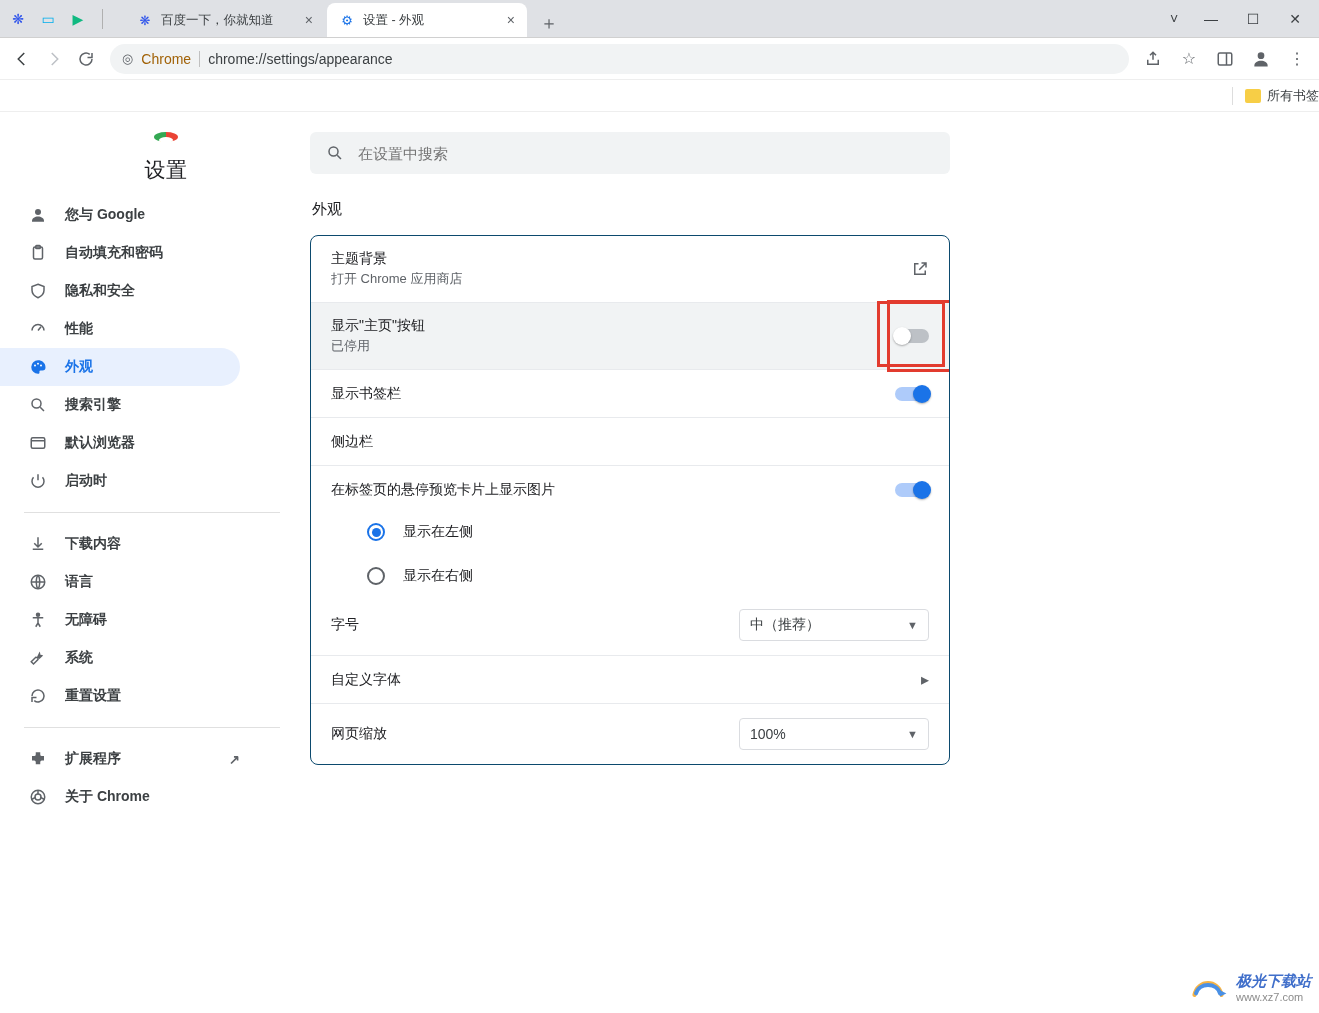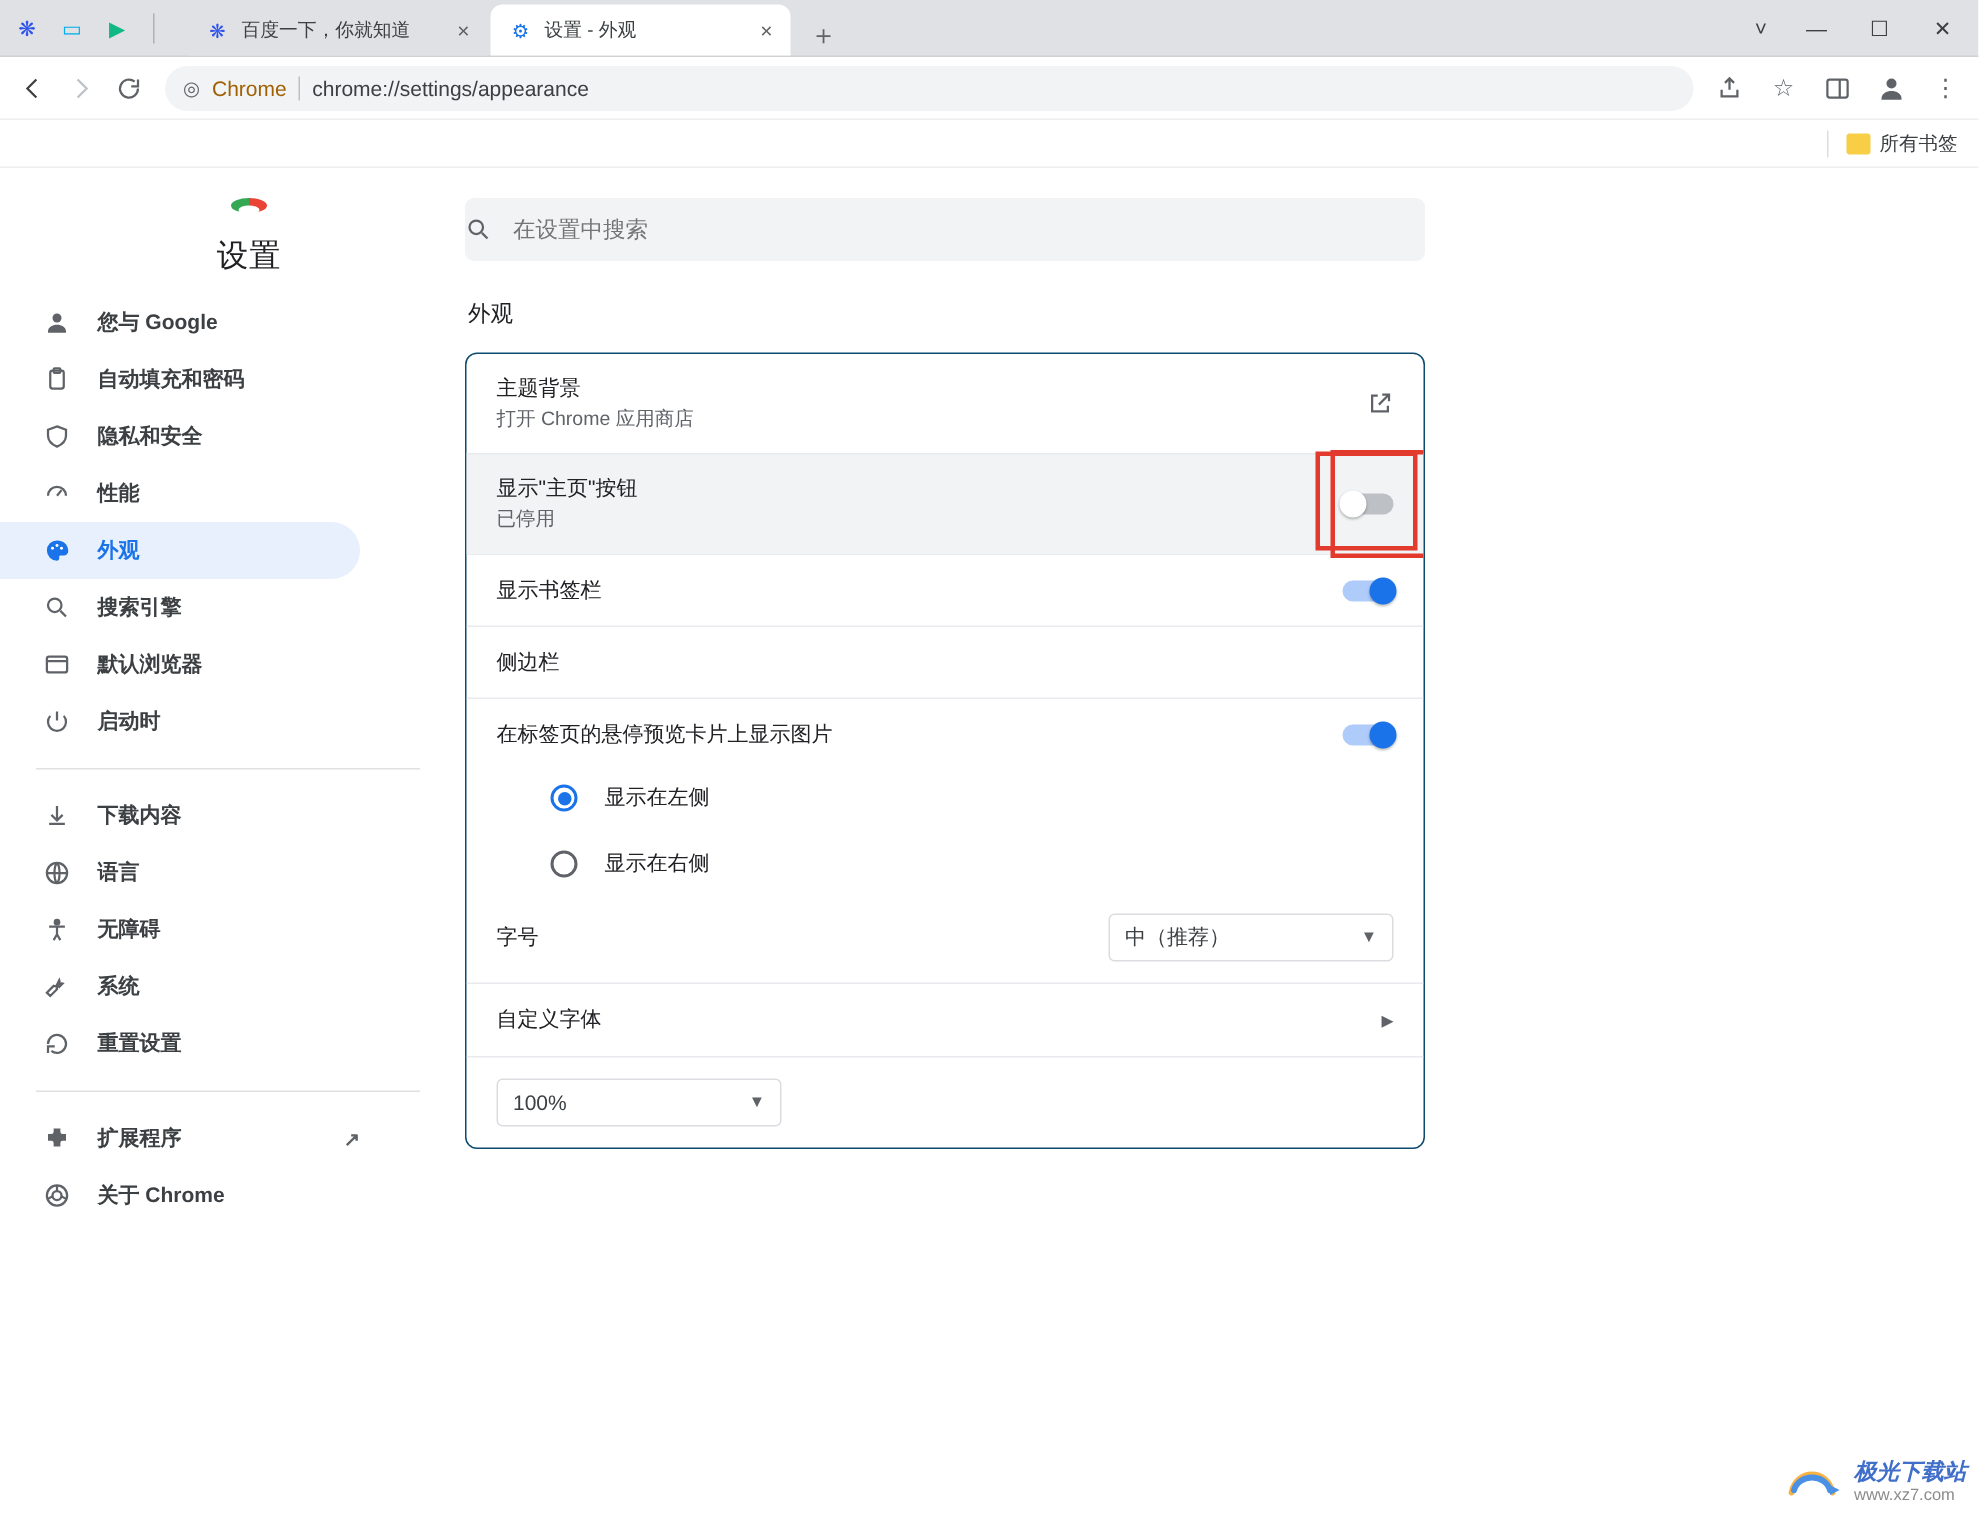--- a/index.html
+++ b/index.html
@@ -26,21 +26,21 @@
   .omnibox { flex:1; height: 30px; background: #f1f3f4; border-radius: 15px; display:flex; align-items:center; padding: 0 12px; gap:8px; margin: 0 8px; }
   .omnibox .lock { color:#5f6368; font-size:13px; }
   .omnibox .site { color:#a16207; font-size:14px; }
   .omnibox .divider { width:1px; height:16px; background:#c0c0c0; }
   .omnibox .url { color:#3c4043; font-size:14px; }
   .right-icons { display:flex; align-items:center; gap:4px; margin-left:auto; }
   .right-icons .ricon { width: 32px; height:32px; display:flex; align-items:center; justify-content:center; color:#5f6368; font-size:16px; border-radius:50%; }
   .avatar-ico { color:#5f6368; }
 
   
-  .bookmark-row { height: 32px; display:flex; align-items:center; justify-content:flex-end; padding-right:14px; font-size:13px; color:#3c4043; border-bottom:1px solid #eee;}
+  .bookmark-row { height: 32px; display:flex; align-items:center; justify-content:flex-end; font-size:13px; color:#3c4043; border-bottom:1px solid #eee;}
   .bookmark-row .bdiv { width:1px; height:18px; background:#ddd; margin:0 12px;}
   .bookmark-folder { display:flex; align-items:center; gap:6px; }
   .folder-ico { width:16px; height:14px; background:#f7ce46; border-radius:2px; display:inline-block; }
 
   
   .content-wrap { display:flex; height: calc(1013px - 38px - 42px - 32px); }
   .sidebar-col { width: 310px; padding-top: 20px;}
   .page-header { display:flex; align-items:center; gap:14px; padding: 0 0 0 22px; height: 52px; flex-direction: column;}
   .chrome-logo { width:24px; height:24px; border-radius:50%; background: conic-gradient(#ea4335 0 120deg, #fbbc05 120deg 240deg, #34a853 240deg 360deg); position:relative;}
   .chrome-logo::after { content:''; position:absolute; inset:5px; border-radius:50%; background:#4285f4; border:3px solid #fff; }
@@ -48,21 +48,21 @@
 
   .nav-list { margin-top:12px; }
   .nav-item { height: 38px; display:flex; align-items:center; gap:17px; padding-left:28px; font-size:14px; color:#3c4043; border-top-right-radius:20px; border-bottom-right-radius:20px; margin-right:70px; cursor:pointer;font-weight:bold;}
   .nav-item.active { background:#e8f0fe; color:#1a73e8; }
   .nav-item .nicon { width:20px; display:flex; justify-content:center; color: inherit; font-size:16px; }
   .nav-sep { border-top:1px solid #e0e0e0; margin: 12px 30px 12px 24px; }
   .nav-item .ext-arrow { margin-left:auto; font-size:13px; color:#5f6368; }
 
   
   .main-col { flex:1; padding-top: 20px; display:flex; flex-direction:column; align-items:flex-start;}
-  .search-wrap { width: 640px; height:42px; background:#f1f3f4; border-radius:6px; display:flex; align-items:center; padding:0 0; gap:14px; color:#5f6368; font-size:15px;}
+  .search-wrap { width: 640px; height:42px; background:#f1f3f4; border-radius:6px; display:flex; align-items:center; padding:0 16px; gap:14px; color:#5f6368; font-size:15px;}
   .search-wrap input { border:none; background:transparent; outline:none; flex:1; font-size:15px; color:#3c4043; }
   .section-label { font-size:15px; color:#202124; margin:26px 0 16px 2px;}
 
   .card { width: 640px; background:#fff; border:1px solid #0c4a6e; border-radius:8px; overflow:hidden;}
   .row { padding: 14px 20px; display:flex; align-items:center; min-height:48px; }
   .row + .row { border-top:1px solid #e8eaed; }
   .row.hl { background:#f1f3f4; position:relative; }
   .row .text { flex:1; }
   .row .title { font-size:14px; color:#202124; }
   .row .sub { font-size:13px; color:#5f6368; margin-top:2px;}
@@ -410,20 +410,23 @@
       </div>
 
       <div class="row">
         <div class="text">
             <div class="title">自定义字体</div>
           </div>
         <span class="trail">▸</span>
       </div>
 
       <div class="row">
+        <div class="text">
+            <div class="title">网页缩放</div>
+          </div>
         <div class="select">
           <span>100%</span>
           <span class="caret">▼</span>
         </div>
       </div>
     </div>
   </div>
 </div>
 
 <div class="watermark">

